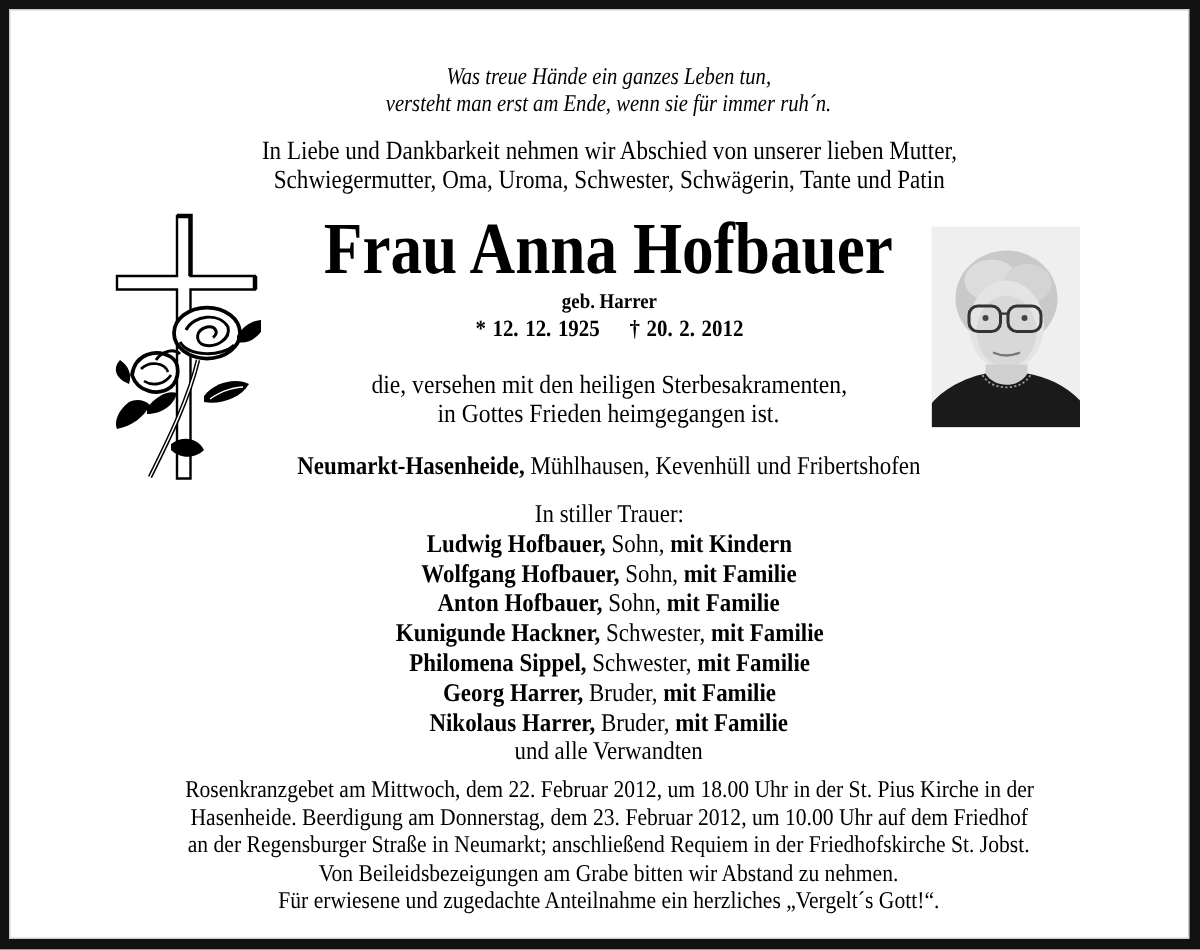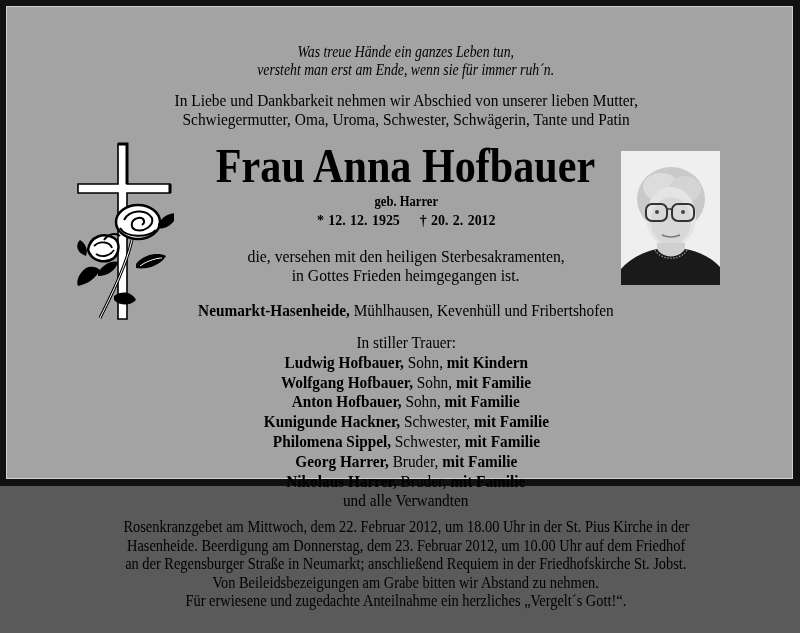--- a/index.html
+++ b/index.html
@@ -5,27 +5,27 @@
     html, body { margin: 0; padding: 0; }
     body {
       width: 800px; height: 633px; overflow: hidden;
       background: #5a5a5a;
       font-family: "Liberation Serif", serif;
       color: #000;
       position: relative;
     }
     .frame {
       position: absolute; left: 0; top: 0;
-      width: 800px; height: 486px;
+      width: 800px; height: 633px;
       box-sizing: border-box;
       border-top: 6px solid #111;
       border-left: 6px solid #111;
       border-right: 7px solid #111;
       border-bottom: 7px solid #111;
-      background: #a3a3a3;
+      background: #ffffff;
       box-shadow: inset 0 0 0 1px #cfcfcf;
     }
     .line {
       position: absolute;
       left: 0; width: 800px;
       text-align: center;
       white-space: nowrap;
     }
     .cond {
       display: inline-block;

